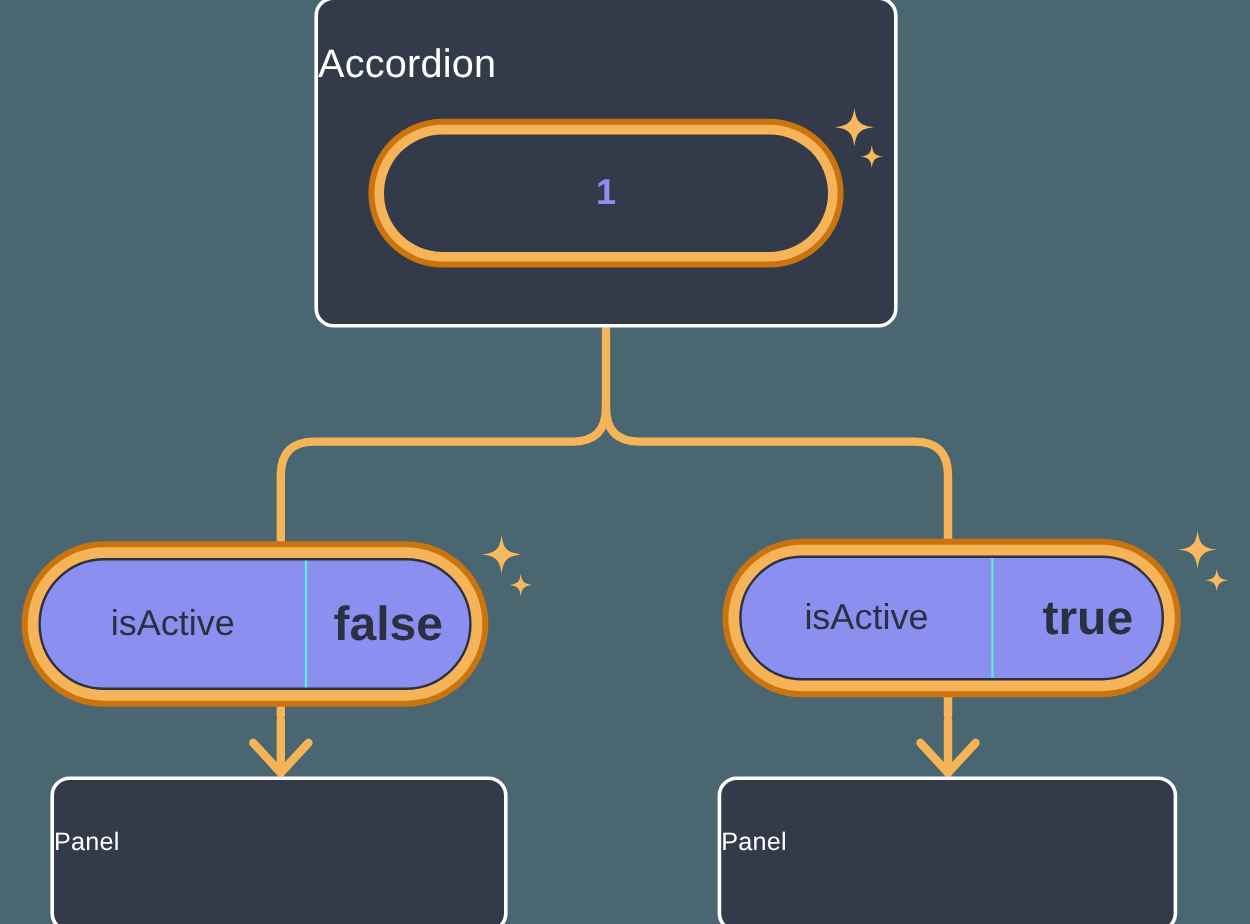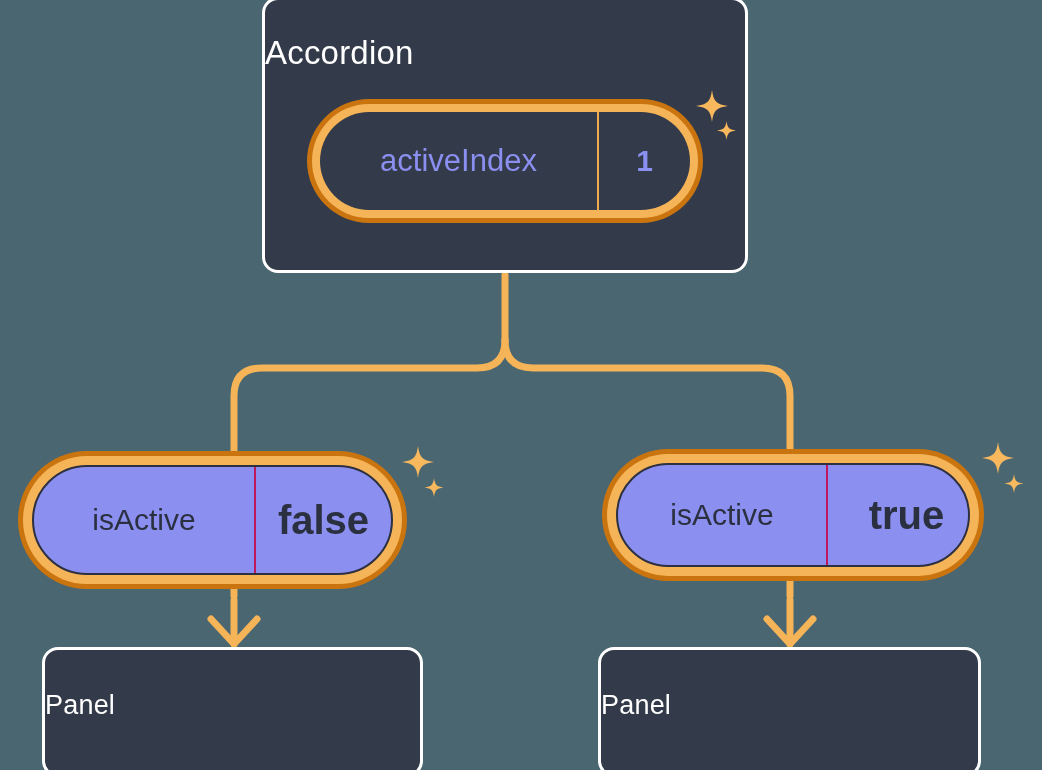--- a/index.html
+++ b/index.html
@@ -57,21 +57,21 @@
     width: 381px;
     height: 130px;
   }
   #panel-card-right {
     left: 598px;
     top: 647px;
     width: 383px;
     height: 130px;
   }
   #panel-card-left .card-title,
-  #panel-card-right .card-title { top: 40px; font-size: 27px; }
+  #panel-card-right .card-title { top: 40px; font-size: 21px; }
 
   
   .pill-wrap {
     position: absolute;
     z-index: 6;
   }
   .pill-outer {
     position: absolute;
     left: 0; top: 0;
     width: 100%;
@@ -124,21 +124,21 @@
   .pill-purple .pill-mid   { left: 5px;  top: 5px;  right: 5px;  bottom: 5px; background: #f5b458; }
   .pill-purple .pill-inner {
     left: 14px; top: 14px; right: 14px; bottom: 14px;
     background: #8b8ff0;
     border: 2px solid #2c3040;
   }
   .pill-purple .cell-key {
     color: #2b3040;
     font-size: 30px;
     font-weight: 400;
-    border-right: 2px solid #be185d;
+    border-right: 2px solid #5eead4;
   }
   .pill-purple .cell-val {
     color: #2b3040;
     font-size: 40px;
     font-weight: 700;
   }
   #pill-left  { left: 18px;  top: 451px; width: 389px; height: 138px; }
   #pill-left  .cell-key { flex: 0 0 222px; }
   #pill-left  .cell-val { flex: 1 1 auto; }
 
@@ -179,21 +179,20 @@
   </svg>
 
   <div id="accordion-card" class="card">
     <div class="card-title">Accordion</div>
   </div>
 
   <div id="pill-accordion" class="pill-wrap">
     <div class="pill-outer"></div>
     <div class="pill-mid"></div>
     <div class="pill-inner">
-      <div class="pill-cell cell-key">activeIndex</div>
       <div class="pill-cell cell-val">1</div>
     </div>
   </div>
 
   <svg class="sparkle" style="left:692px; top:84px; width:48px; height:64px;" viewBox="0 0 48 64">
     <path d="M20 6 C21.6 17.5 24.5 20.4 36 22 C24.5 23.6 21.6 26.5 20 38 C18.4 26.5 15.5 23.6 4 22 C15.5 20.4 18.4 17.5 20 6 Z" fill="#f8b95e"></path>
     <path d="M34.5 37 C35.5 44 37 45.5 44 46.5 C37 47.5 35.5 49 34.5 56 C33.5 49 32 47.5 25 46.5 C32 45.5 33.5 44 34.5 37 Z" fill="#f8b95e"></path>
   </svg>
 
   <div id="pill-left" class="pill-wrap pill-purple">

